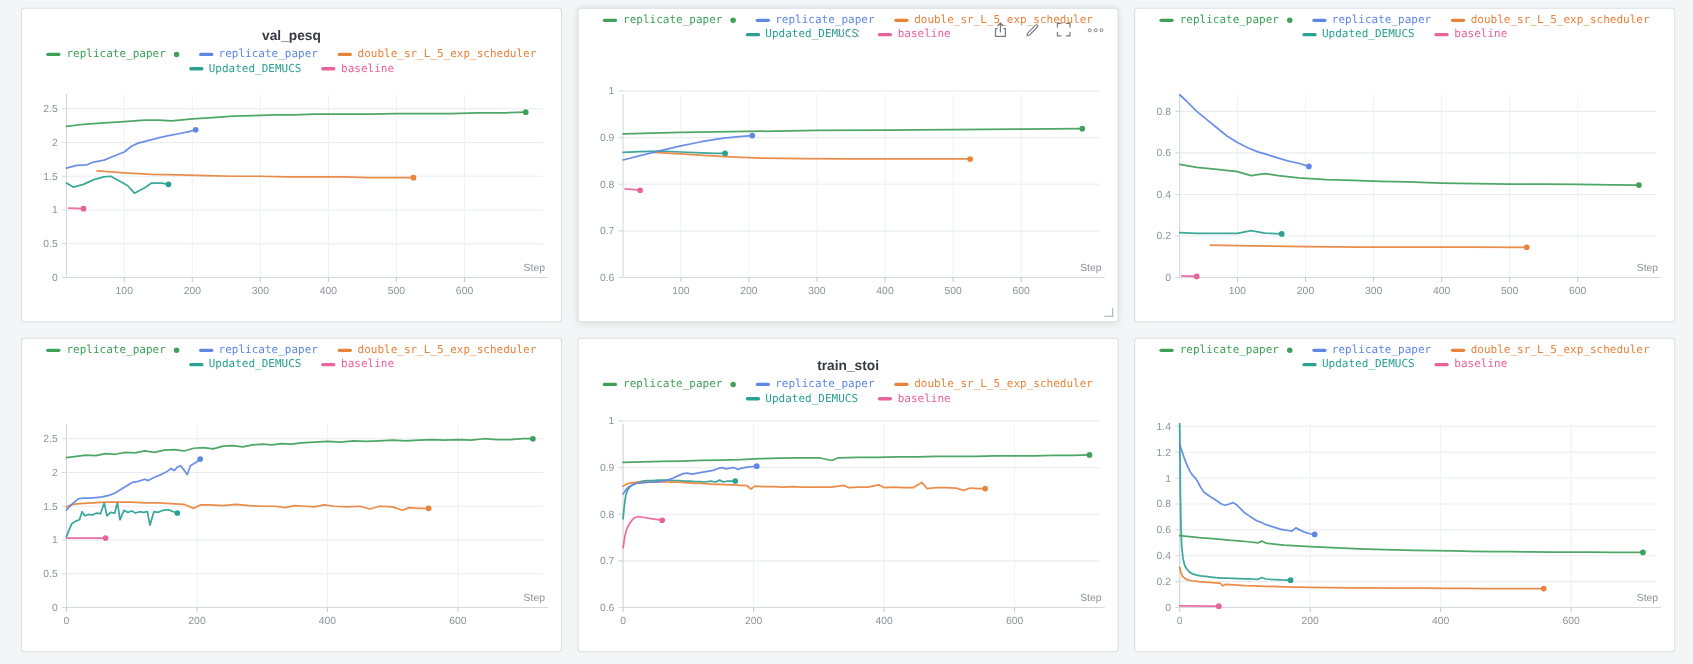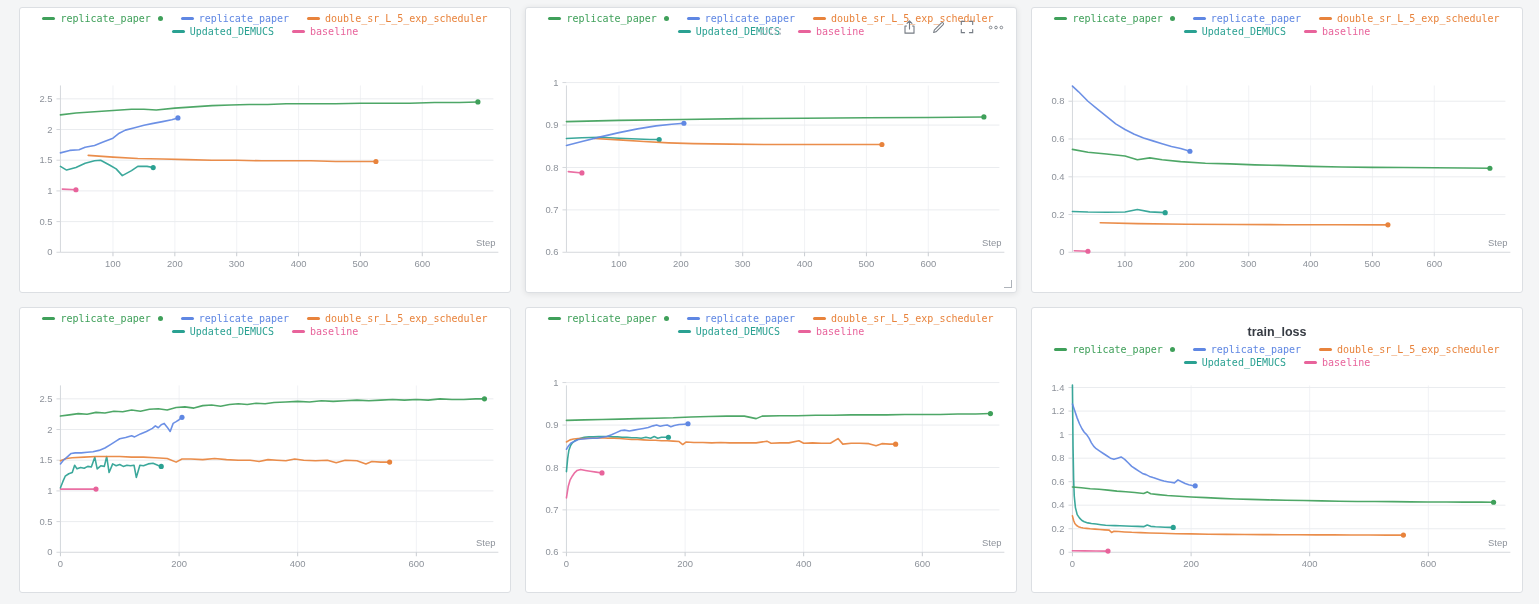--- a/index.html
+++ b/index.html
@@ -17,20 +17,21 @@
   .drag-handle{position:absolute;left:50%;top:14px;transform:translateX(-50%);cursor:grab;}
   .control-buttons{position:absolute;right:12px;top:11px;display:flex;align-items:center;gap:13px;}
   .control-btn{width:16px;height:16px;display:flex;align-items:center;justify-content:center;cursor:pointer;}
   .resize-handle{position:absolute;right:4px;bottom:4px;width:7px;height:7px;border-right:1.5px solid #aeb3ba;border-bottom:1.5px solid #aeb3ba;cursor:nwse-resize;z-index:3;}
 </style>
 </head>
 <body>
 
 <div class="dashboard" id="dashboard">
     <div class="panel">
+    <div class="panel-title">val_pesq</div>
     <div class="panel-legend">
         <div class="legend-row">
           <span class="legend-item">
             <span class="legend-swatch" style="background: rgb(63, 160, 90);"></span>
             <span style="color: rgb(63, 160, 90);">replicate_paper</span>
             <span class="legend-sel-dot" style="background: rgb(63, 160, 90);"></span>
           </span>
           <span class="legend-item">
             <span class="legend-swatch" style="background: rgb(95, 135, 227);"></span>
             <span style="color: rgb(95, 135, 227);">replicate_paper</span>
@@ -360,20 +361,21 @@
         <circle cx="141.5" cy="159.5" r="2.6" fill="#2aa192"></circle>
         <polyline points="40.0,153.9 46.0,151.5 51.9,150.8 63.9,150.2 75.8,149.6 87.8,149.6 99.7,149.6 111.7,150.2 123.6,150.2 135.6,150.8 147.5,151.5 156.5,155.2 162.4,152.1 171.4,152.1 183.3,152.7 195.3,151.5 207.2,152.7 219.2,153.3 231.1,153.3 240.1,154.6 249.0,152.7 258.0,153.3 267.0,153.9 275.9,152.1 284.9,153.3 296.8,153.9 308.8,153.3 317.7,155.8 326.7,153.3 338.6,153.9 347.6,157.0 353.6,154.6 362.5,155.2 371.5,155.2" fill="none" stroke="#e8833c" stroke-width="1.6" stroke-linejoin="round" stroke-linecap="round" opacity="0.92"></polyline>
         <circle cx="371.5" cy="155.2" r="2.6" fill="#e8833c"></circle>
         <polyline points="40.0,157.0 43.0,153.3 47.2,149.6 50.8,146.5 54.9,145.9 60.9,145.9 66.9,145.3 72.8,144.7 78.8,143.4 84.8,141.0 90.8,137.3 96.7,133.6 99.7,131.7 105.7,130.5 111.7,128.6 114.7,129.8 120.6,126.8 126.6,124.3 132.6,121.2 135.6,118.7 138.5,120.6 141.5,117.5 144.5,116.2 147.5,120.0 150.5,124.3 153.5,116.2 156.5,114.4 159.5,112.5 162.4,110.1" fill="none" stroke="#5f87e3" stroke-width="1.6" stroke-linejoin="round" stroke-linecap="round" opacity="0.92"></polyline>
         <circle cx="162.4" cy="110.1" r="2.6" fill="#5f87e3"></circle>
         <polyline points="40.0,108.8 49.0,107.6 57.9,106.4 66.9,107.0 75.8,105.1 84.8,105.7 93.8,103.9 102.7,104.5 111.7,102.7 120.6,103.9 129.6,102.0 138.5,101.4 147.5,102.7 156.5,100.2 165.4,99.6 174.4,100.8 183.3,98.3 192.3,97.7 201.3,99.0 210.2,97.1 219.2,96.5 228.1,97.1 237.1,95.9 246.1,96.5 255.0,95.2 267.0,94.6 278.9,94.0 290.8,94.6 302.8,93.4 314.7,94.0 326.7,93.4 338.6,92.8 350.6,93.4 362.5,92.8 374.5,92.2 386.4,92.8 398.4,92.2 410.3,92.8 422.2,91.5 434.2,92.2 446.1,92.2 458.1,91.5 467.0,91.5" fill="none" stroke="#3fa05a" stroke-width="1.6" stroke-linejoin="round" stroke-linecap="round" opacity="0.92"></polyline>
         <circle cx="467.0" cy="91.5" r="2.6" fill="#3fa05a"></circle>
       </svg>
   </div>
     <div class="panel">
+    <div class="panel-title">train_stoi</div>
     <div class="panel-legend">
         <div class="legend-row">
           <span class="legend-item">
             <span class="legend-swatch" style="background: rgb(63, 160, 90);"></span>
             <span style="color: rgb(63, 160, 90);">replicate_paper</span>
             <span class="legend-sel-dot" style="background: rgb(63, 160, 90);"></span>
           </span>
           <span class="legend-item">
             <span class="legend-swatch" style="background: rgb(95, 135, 227);"></span>
             <span style="color: rgb(95, 135, 227);">replicate_paper</span>
@@ -430,21 +432,20 @@
         <circle cx="142.7" cy="130.2" r="2.6" fill="#2aa192"></circle>
         <polyline points="40.0,134.9 43.6,132.8 47.2,131.9 51.9,131.5 57.9,131.5 63.9,131.1 69.9,131.1 75.8,130.7 81.8,131.1 87.8,131.1 93.8,131.5 99.7,131.9 105.7,132.4 111.7,132.4 117.6,132.8 123.6,133.2 129.6,133.2 135.6,133.7 141.5,133.7 147.5,134.1 153.5,134.5 157.1,137.5 160.6,134.9 168.4,135.4 177.4,135.4 186.3,135.8 195.3,135.4 204.2,135.8 213.2,135.8 222.2,135.8 231.1,135.8 241.9,134.1 246.1,136.2 255.0,135.8 264.0,135.8 274.1,133.7 278.9,136.2 287.9,135.8 296.8,136.2 305.8,136.2 313.5,131.5 318.3,137.1 326.7,136.2 335.6,136.2 344.6,136.6 351.8,138.8 357.7,136.6 365.5,137.1 371.5,137.1" fill="none" stroke="#e8833c" stroke-width="1.6" stroke-linejoin="round" stroke-linecap="round" opacity="0.92"></polyline>
         <circle cx="371.5" cy="137.1" r="2.6" fill="#e8833c"></circle>
         <polyline points="40.0,142.2 42.4,138.4 44.8,135.8 48.4,134.1 51.9,132.4 56.7,131.9 61.5,131.5 66.3,131.1 71.1,131.1 75.8,130.2 80.6,129.4 85.4,127.7 90.2,125.5 94.9,123.4 98.5,123.0 103.3,123.8 108.1,123.0 112.9,122.1 117.6,121.3 122.4,120.4 127.2,118.7 130.8,117.9 134.4,119.1 138.0,118.3 141.5,117.9 145.1,119.6 148.7,118.3 153.5,117.4 158.3,117.0 162.4,116.6" fill="none" stroke="#5f87e3" stroke-width="1.6" stroke-linejoin="round" stroke-linecap="round" opacity="0.92"></polyline>
         <circle cx="162.4" cy="116.6" r="2.6" fill="#5f87e3"></circle>
         <polyline points="40.0,113.2 57.9,112.7 75.8,112.3 93.8,111.9 111.7,111.4 129.6,111.0 147.5,110.6 165.4,109.7 183.3,109.3 201.3,108.9 219.2,108.9 231.1,111.4 237.1,108.9 255.0,108.5 272.9,108.5 290.8,108.0 308.8,108.0 326.7,107.6 344.6,107.6 362.5,107.6 380.4,107.2 398.4,107.2 416.3,107.2 434.2,106.7 452.1,106.7 467.0,106.3" fill="none" stroke="#3fa05a" stroke-width="1.6" stroke-linejoin="round" stroke-linecap="round" opacity="0.92"></polyline>
         <circle cx="467.0" cy="106.3" r="2.6" fill="#3fa05a"></circle>
       </svg>
   </div>
     <div class="panel">
-    <div class="panel-title">train_loss</div>
     <div class="panel-legend">
         <div class="legend-row">
           <span class="legend-item">
             <span class="legend-swatch" style="background: rgb(63, 160, 90);"></span>
             <span style="color: rgb(63, 160, 90);">replicate_paper</span>
             <span class="legend-sel-dot" style="background: rgb(63, 160, 90);"></span>
           </span>
           <span class="legend-item">
             <span class="legend-swatch" style="background: rgb(95, 135, 227);"></span>
             <span style="color: rgb(95, 135, 227);">replicate_paper</span>

